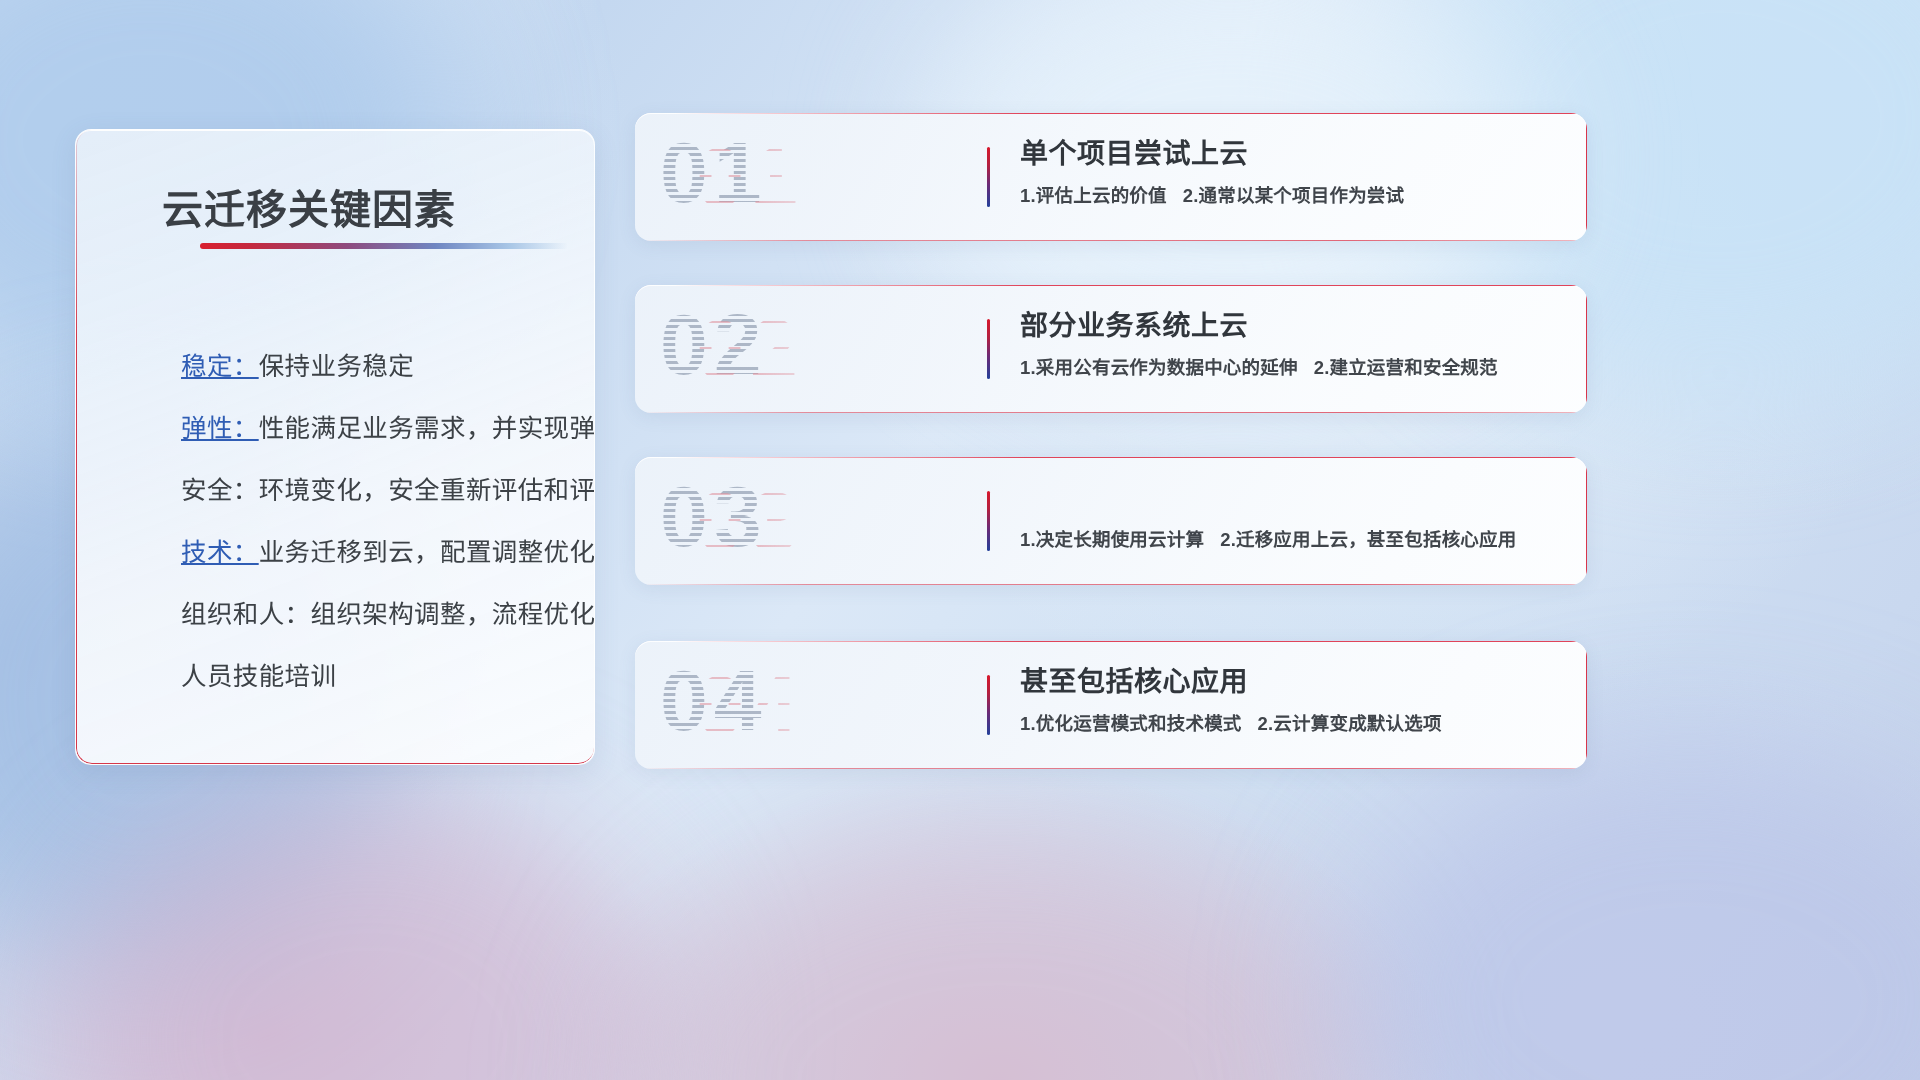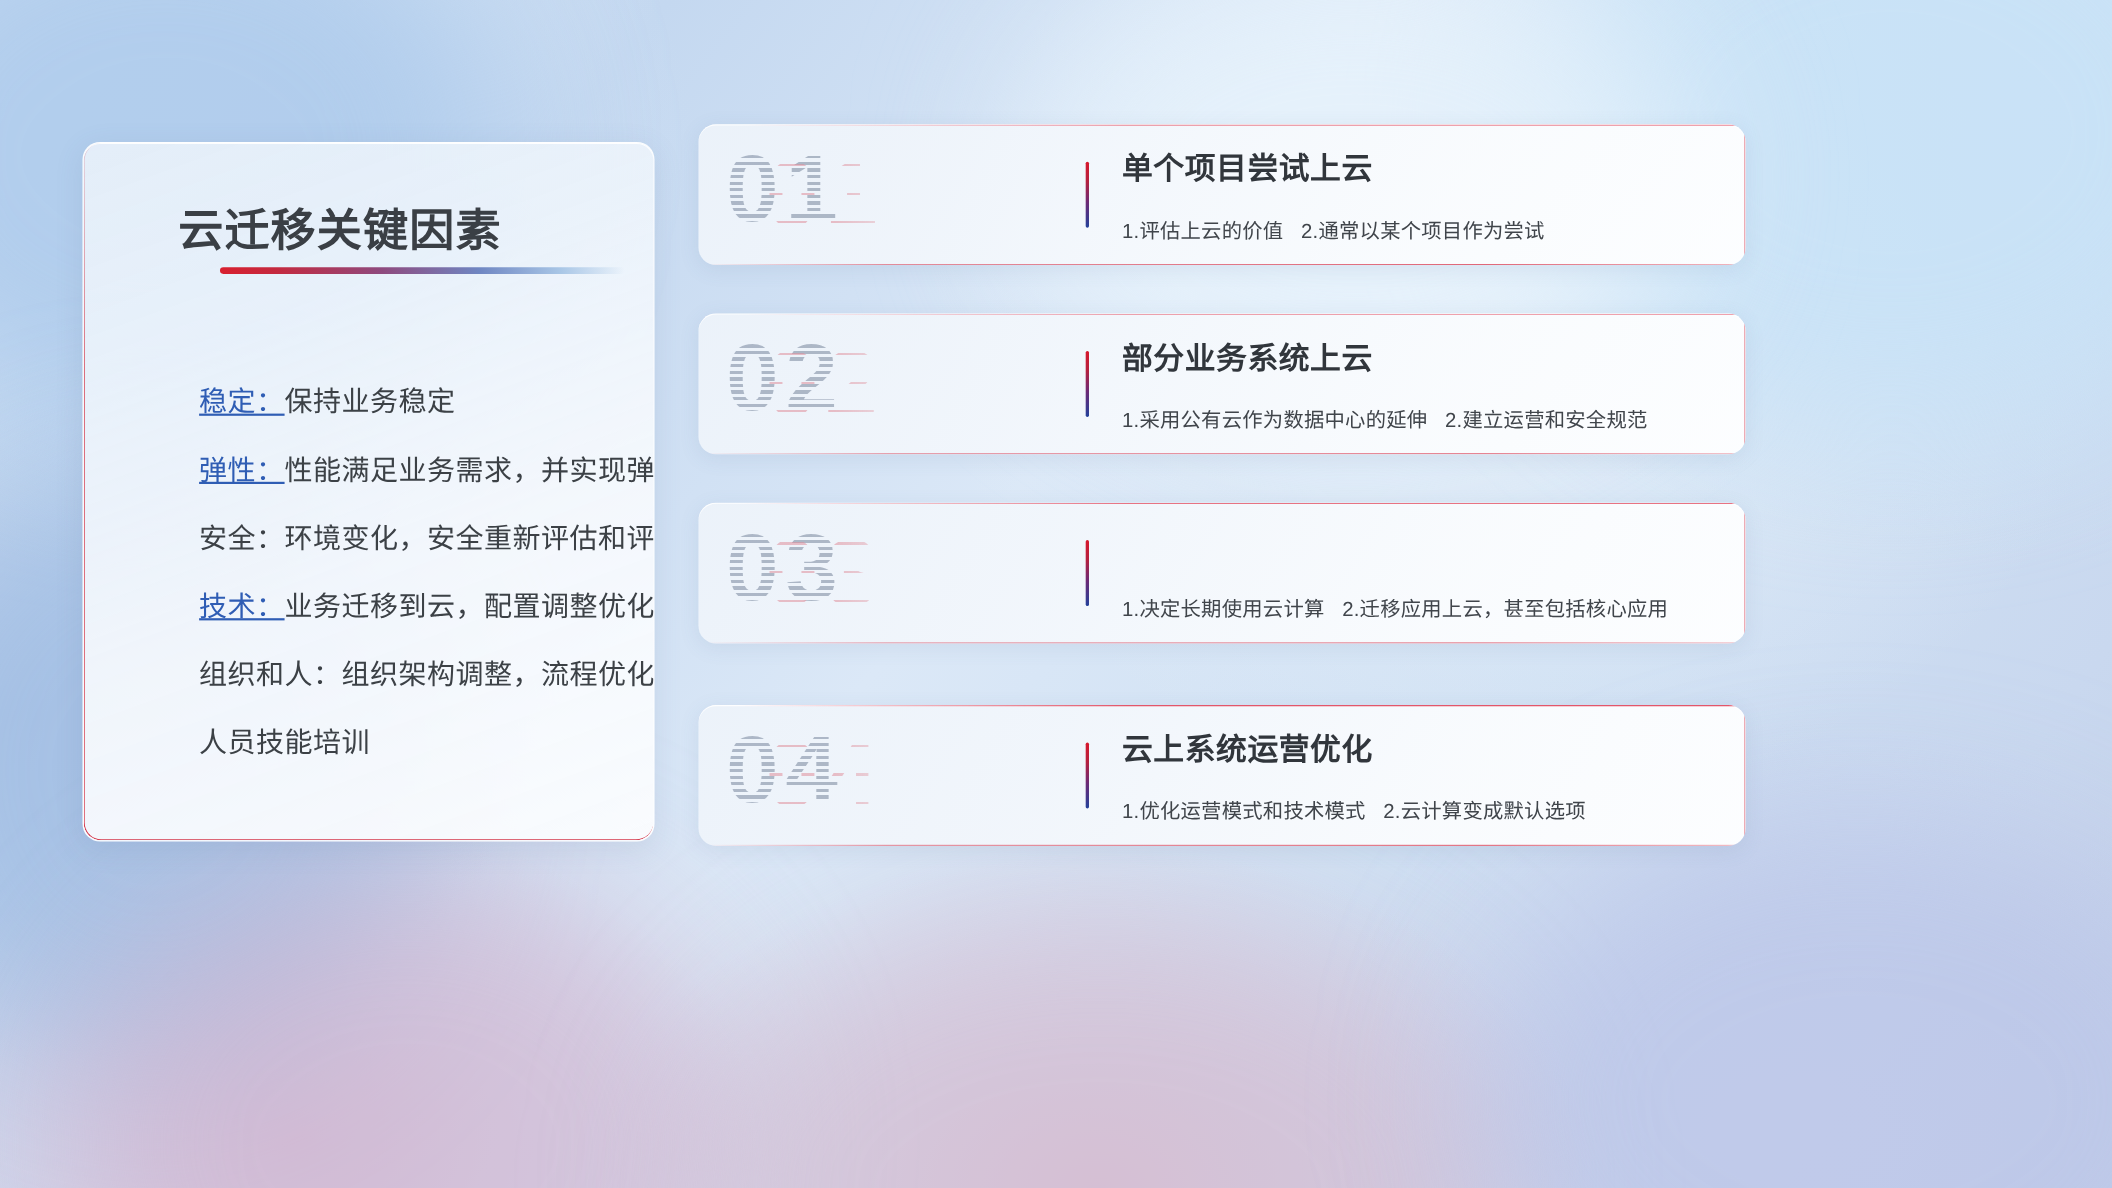--- a/index.html
+++ b/index.html
@@ -131,21 +131,21 @@
     position:absolute; inset:0;
     -webkit-mask:linear-gradient(90deg,#000 0%,#000 55%,rgba(0,0,0,.25) 100%);
             mask:linear-gradient(90deg,#000 0%,#000 55%,rgba(0,0,0,.25) 100%);
   }
 
   .vbar{
     position:absolute; left:352px; top:34px; width:3px; height:60px; border-radius:2px;
     background:linear-gradient(180deg,#d7182c 0%,#b4203f 30%,#6b2a76 62%,#23409a 100%);
   }
   .c-head{ position:absolute; left:385px; top:18px; font-size:28px; font-weight:700; color:#31363c; white-space:nowrap; letter-spacing:.5px; }
-  .c-sub { position:absolute; left:385px; top:82px; font-size:18.5px; color:#40454b; white-space:nowrap; letter-spacing:.2px; }
+  .c-sub { position:absolute; left:385px; top:68px; font-size:18.5px; color:#40454b; white-space:nowrap; letter-spacing:.2px;font-weight:bold; }
   .c-sub .gap{ display:inline-block; width:16px; }
 </style>
 </head>
 <body>
 
 <div id="bg">
   <div class="blob b1"></div>
     <div class="blob b2"></div>
     <div class="blob b3"></div>
   <div class="blob b4"></div>
@@ -211,19 +211,19 @@
   </section>
 
   <section class="card c4">
     <div class="num">
       <div class="fadeMask">
           <span>04</span>
           <div class="tint">04</div>
         </div>
     </div>
     <div class="vbar"></div>
-    <h2 class="c-head">云上系统运营优化</h2>
+    <h2 class="c-head">甚至包括核心应用</h2>
     <p class="c-sub">
       <span>1.优化运营模式和技术模式</span><span class="gap"></span><span>2.云计算变成默认选项</span>
     </p>
   </section>
 
 </div>
 
 </body></html>

